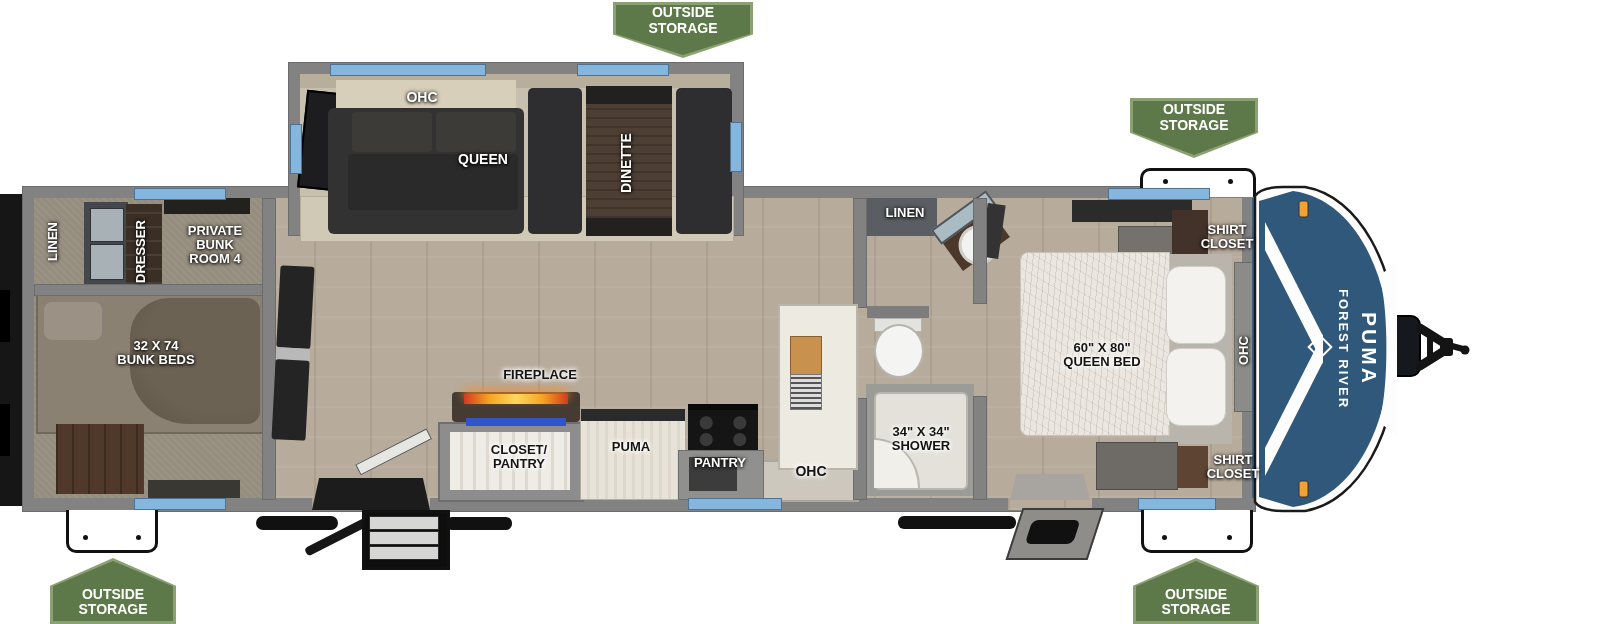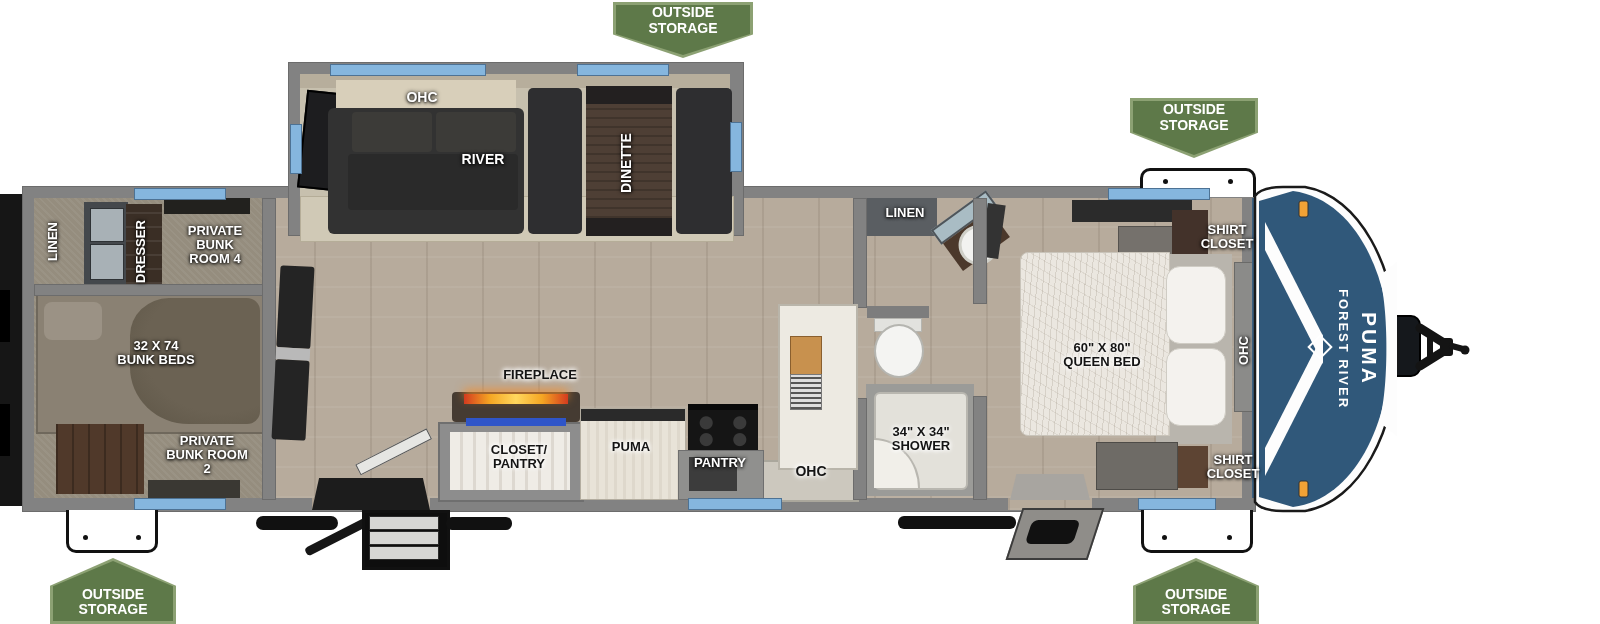--- a/index.html
+++ b/index.html
@@ -199,27 +199,26 @@
       <path d="M42,16 L66,31" stroke="#141414" stroke-width="9" stroke-linecap="round"></path>
       <path d="M42,54 L66,39" stroke="#141414" stroke-width="9" stroke-linecap="round"></path>
       <path d="M52,22 L52,48" stroke="#141414" stroke-width="6"></path>
       <rect x="62" y="26" width="13" height="18" rx="3" fill="#141414"></rect>
       <path d="M74,34 L85,37" stroke="#141414" stroke-width="6" stroke-linecap="round"></path>
       <circle cx="87" cy="38" r="4.5" fill="#141414"></circle>
     </svg>
   </div>
 
   <div class="lbl" style="left:392px;top:88px;width:60px;height:20px;font-size:14px;">OHC</div>
-  <div class="lbl" style="left:448px;top:150px;width:70px;height:20px;font-size:14px;">RIVER</div>
+  <div class="lbl" style="left:448px;top:150px;width:70px;height:20px;font-size:14px;">QUEEN</div>
   <div class="lbl vlab" style="left:614px;top:116px;width:26px;height:94px;font-size:14px;">DINETTE</div>
   <div class="lbl vlab" style="left:42px;top:212px;width:22px;height:60px;">LINEN</div>
   <div class="lbl vlab" style="left:130px;top:216px;width:22px;height:72px;">DRESSER</div>
   <div class="lbl" style="left:180px;top:218px;width:70px;height:54px;">PRIVATE BUNK ROOM 4</div>
   <div class="lbl" style="left:116px;top:334px;width:80px;height:38px;">32 X 74 BUNK BEDS</div>
-  <div class="lbl" style="left:166px;top:428px;width:82px;height:54px;">PRIVATE BUNK ROOM 2</div>
   <div class="lbl dark" style="left:488px;top:366px;width:104px;height:18px;">FIREPLACE</div>
   <div class="lbl dark" style="left:479px;top:440px;width:80px;height:34px;">CLOSET/ PANTRY</div>
   <div class="lbl dark" style="left:598px;top:438px;width:66px;height:18px;">PUMA</div>
   <div class="lbl" style="left:688px;top:452px;width:64px;height:22px;">PANTRY</div>
   <div class="lbl dark" style="left:786px;top:462px;width:50px;height:20px;font-size:14px;">OHC</div>
   <div class="lbl" style="left:876px;top:202px;width:58px;height:22px;">LINEN</div>
   <div class="lbl dark" style="left:878px;top:418px;width:86px;height:42px;">34" X 34" SHOWER</div>
   <div class="lbl dark" style="left:1050px;top:334px;width:104px;height:42px;">60" X 80" QUEEN BED</div>
   <div class="lbl" style="left:1196px;top:218px;width:62px;height:38px;">SHIRT CLOSET</div>
   <div class="lbl" style="left:1202px;top:448px;width:62px;height:38px;">SHIRT CLOSET</div>

